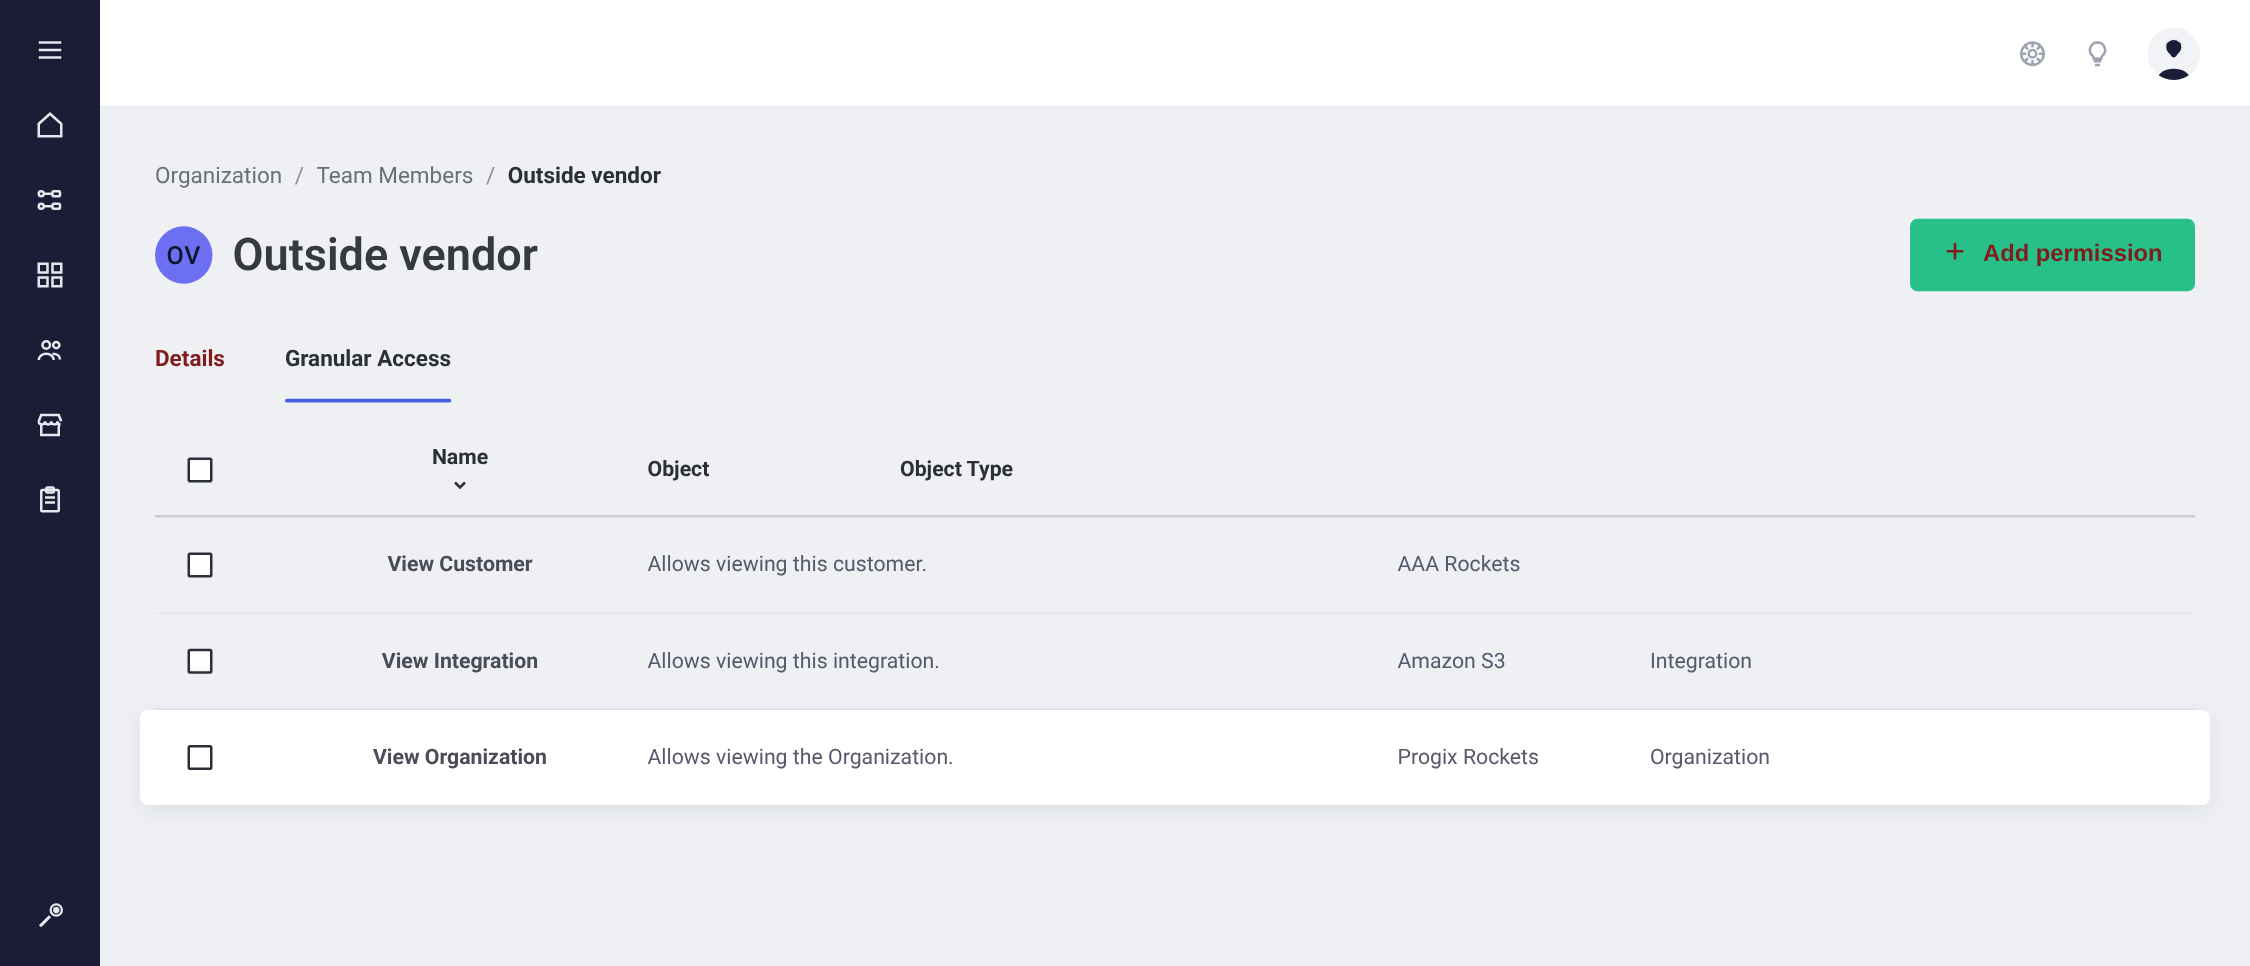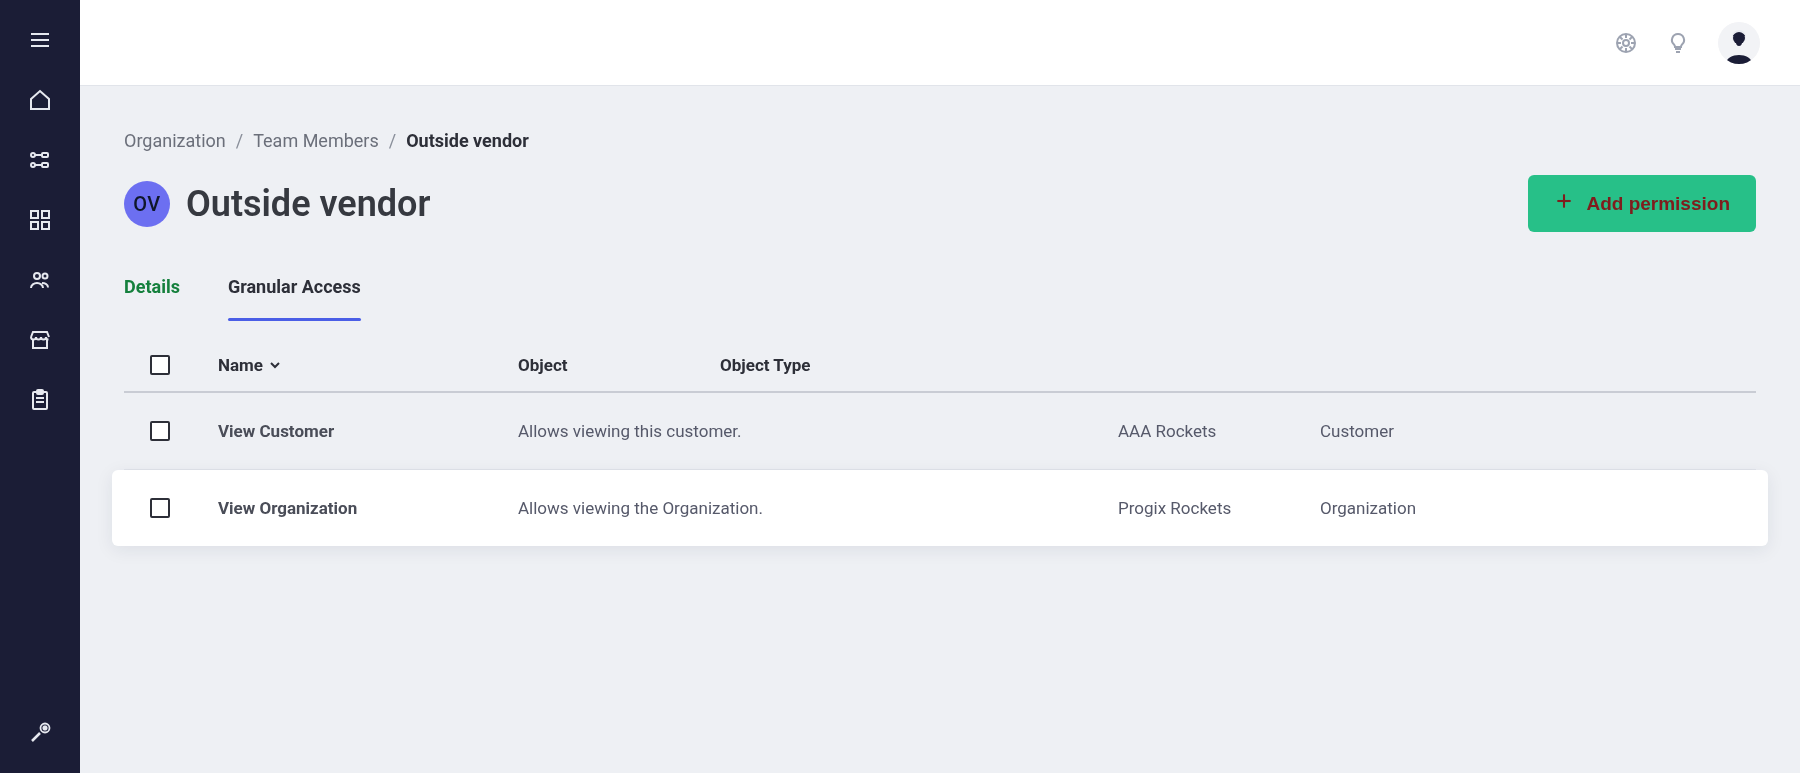--- a/index.html
+++ b/index.html
@@ -139,21 +139,21 @@
 
   .tabs {
     display: flex;
     gap: 48px;
     margin-top: 44px;
     border-bottom: 0;
   }
   .tab {
     font-size: 18px;
     font-weight: 700;
-    color: #15803d;
+    color: #7f1d1d;
     padding: 0 0 22px 0;
     cursor: pointer;
     position: relative;
   }
   .tab.active {
     color: #2d2f38;
   }
   .tab.active::after {
     content: "";
     position: absolute;
@@ -169,21 +169,21 @@
   .thead {
     display: flex;
     align-items: center;
     padding: 0 26px 16px 26px;
     border-bottom: 2px solid #c9ccd4;
     font-size: 17px;
     font-weight: 700;
     color: #2d2f38;
   }
   .col-check { width: 68px; display:flex; align-items:center; }
-  .col-name { width: 300px; display:flex; align-items:center; gap:4px; }
+  .col-name { width: 300px; display:flex; align-items:center; gap:4px;flex-direction:column; }
   .col-desc { width: 600px; }
   .col-obj  { width: 202px; }
   .col-type { flex: 1; }
 
   .check {
     width: 20px; height: 20px;
     border: 2px solid #2d2f38;
     border-radius: 2px;
     background: #fff;
     cursor: pointer;
@@ -363,21 +363,29 @@
     </div>
 
     <div id="tbody">
         <div class="trow">
           <div class="col-check">
             <div class="check"></div>
           </div>
           <div class="col-name">View Customer</div>
           <div class="col-desc">Allows viewing this customer.</div>
           <div class="col-obj">AAA Rockets</div>
-          <div class="col-type">Customer</div>
+        </div>
+        <div class="trow">
+          <div class="col-check">
+            <div class="check"></div>
+          </div>
+          <div class="col-name">View Integration</div>
+          <div class="col-desc">Allows viewing this integration.</div>
+          <div class="col-obj">Amazon S3</div>
+          <div class="col-type">Integration</div>
         </div>
         <div class="trow highlight">
           <div class="col-check">
             <div class="check"></div>
           </div>
           <div class="col-name">View Organization</div>
           <div class="col-desc">Allows viewing the Organization.</div>
           <div class="col-obj">Progix Rockets</div>
           <div class="col-type">Organization</div>
         </div>

